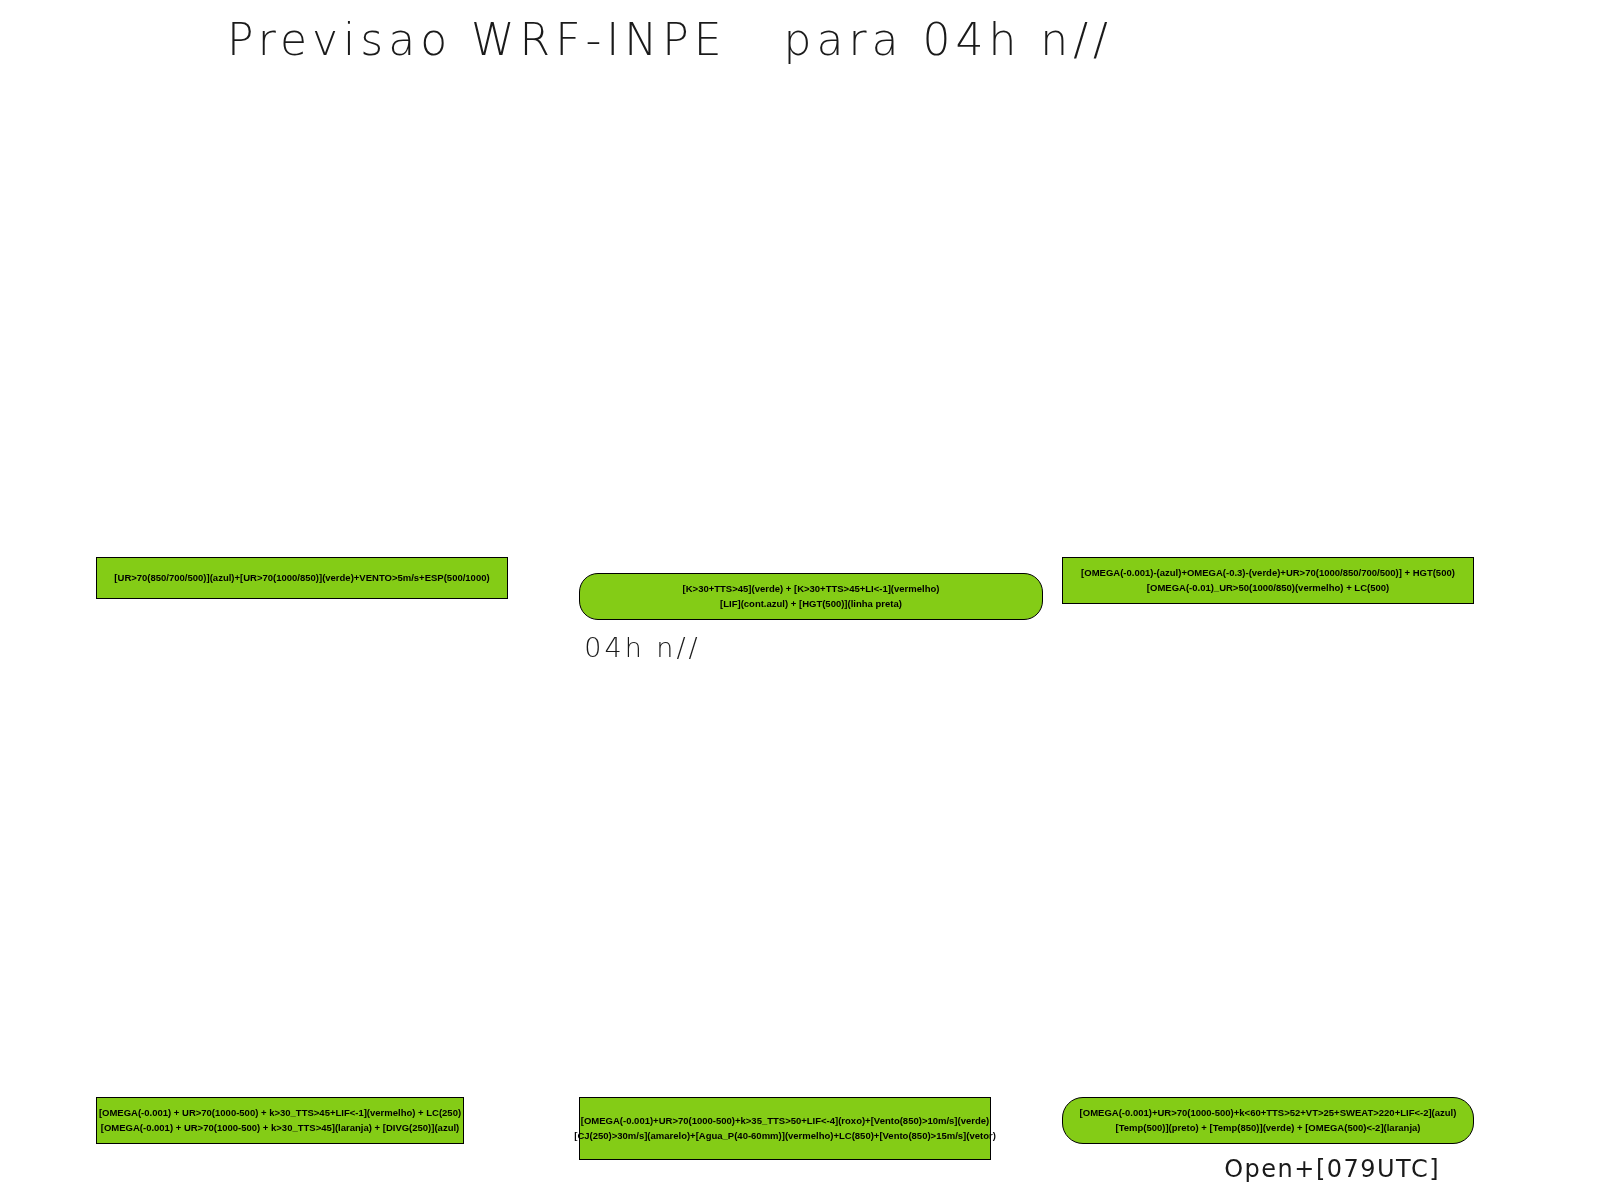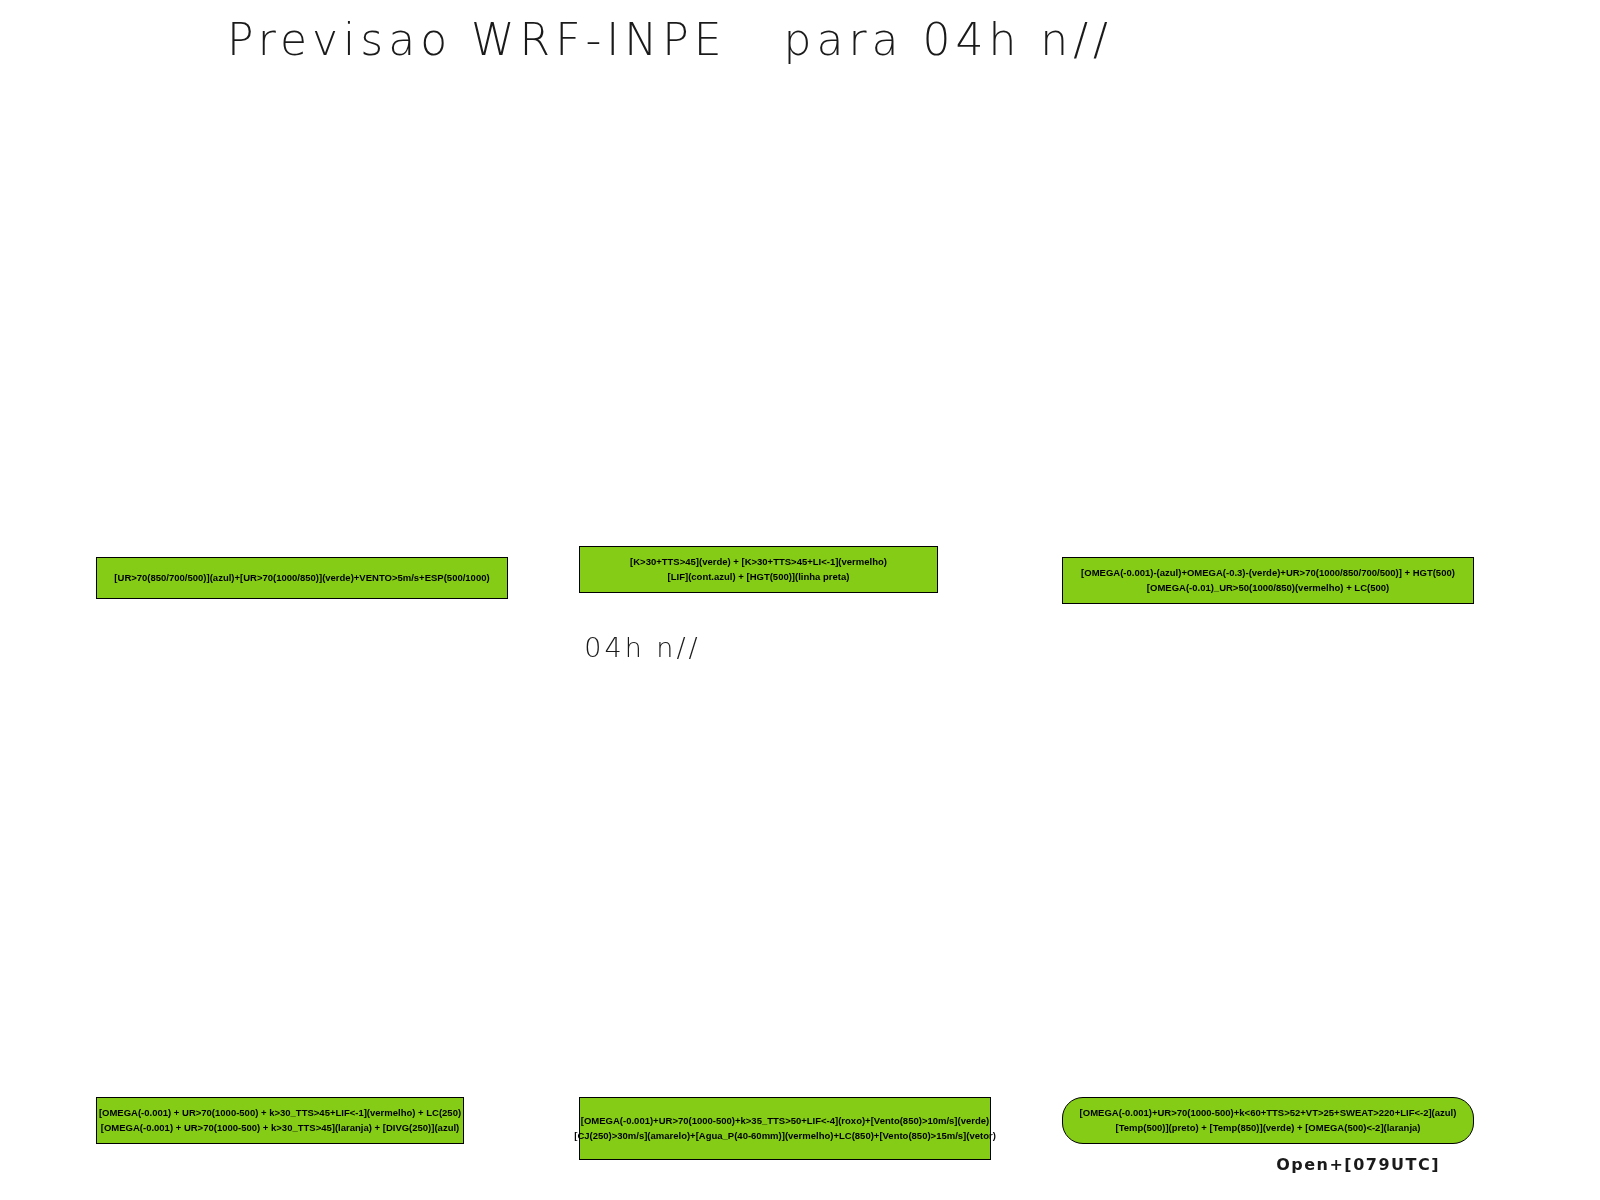--- a/index.html
+++ b/index.html
@@ -43,22 +43,22 @@
   }
   .footer-label {
     position: absolute;
     top: 1155px;
     left: 0;
     width: 1600px;
     text-align: right;
     padding-right: 160px;
     box-sizing: border-box;
     font-family: "DejaVu Sans", sans-serif;
-    font-size: 16px;
-    font-weight: 700;
+    font-size: 24px;
+    font-weight: 400;
     letter-spacing: 1.5px;
     white-space: pre;
     color: #1a1a1a;
   }
   .legend-box {
     position: absolute;
     border: 1.4px solid #000000;
     background: #84cc16;
     box-sizing: border-box;
     display: flex;
@@ -72,21 +72,21 @@
     font-size: 9.5px;
     font-weight: bold;
     line-height: 1.55;
     white-space: nowrap;
     letter-spacing: 0px;
     text-align: center;
     color: #000000;
   }
   
   #legend-top-left   { left: 96px;  top: 557px;  width: 412px; height: 42px; }
-  #legend-top-center { left: 579px; top: 546px;  width: 359px; height: 47px; }
+  #legend-top-center { left: 579px; top: 573px;  width: 464px; height: 47px; border-radius: 19px; }
   #legend-top-right  { left: 1062px;top: 557px;  width: 412px; height: 47px; }
   
   #legend-bottom-left   { left: 96px;  top: 1097px; width: 368px; height: 47px; }
   #legend-bottom-center { left: 579px; top: 1097px; width: 412px; height: 63px; }
   #legend-bottom-right  { left: 1062px;top: 1097px; width: 412px; height: 47px; border-radius: 21px; }
 </style>
 </head>
 <body>
 
 <div class="page-title">Previsao WRF-INPE   para 04h n//</div>

